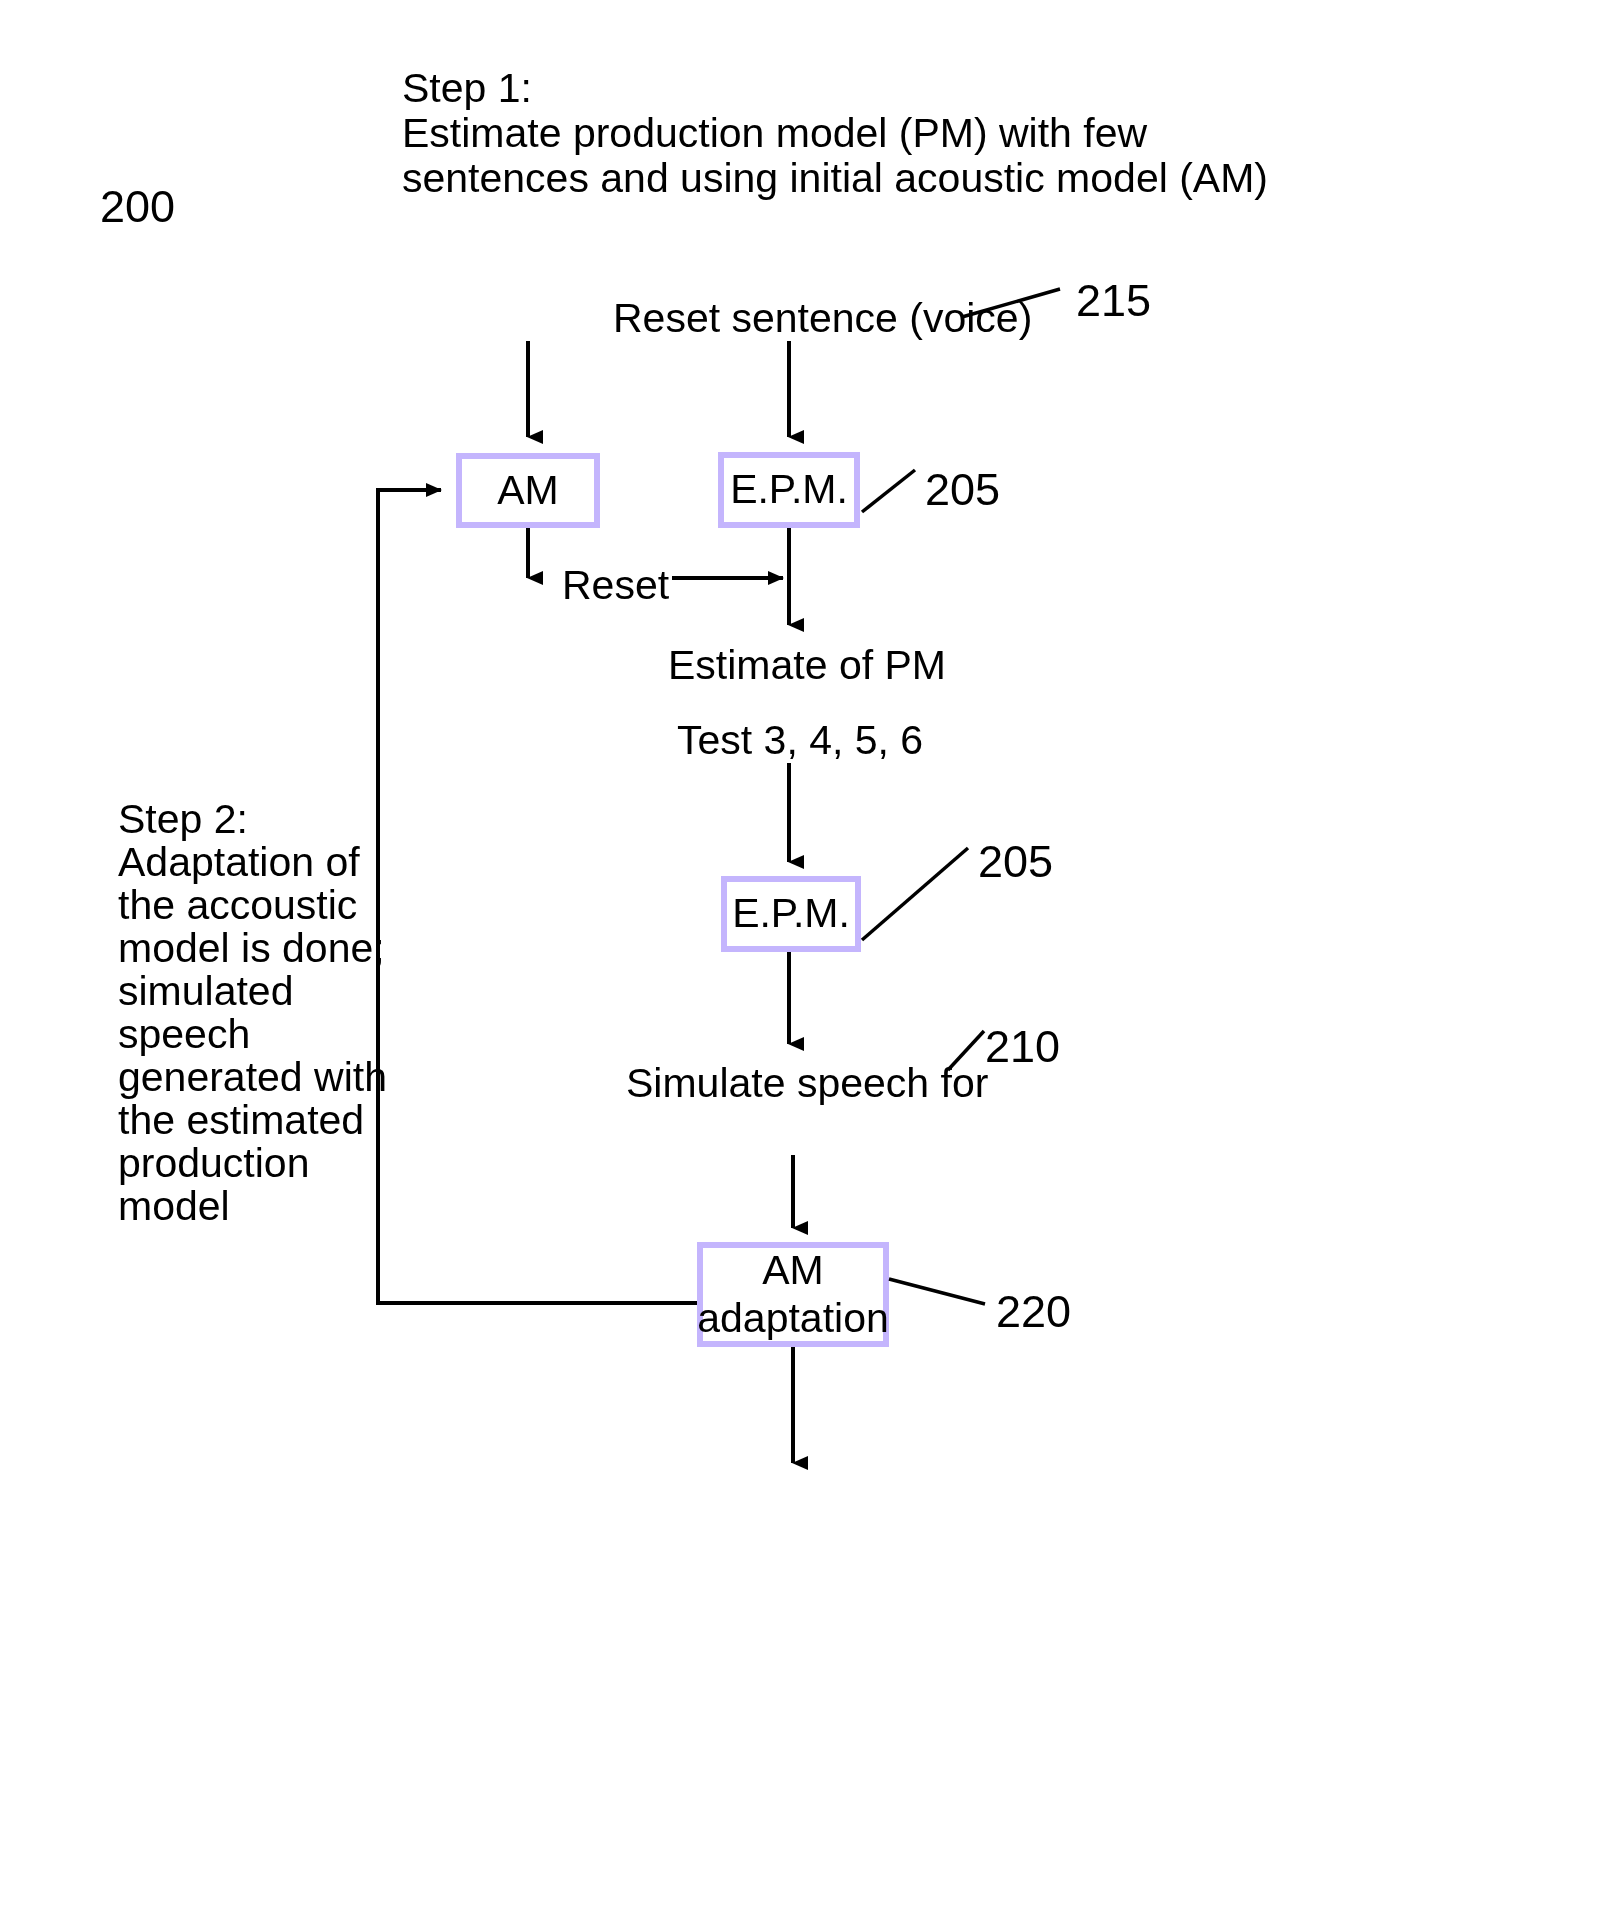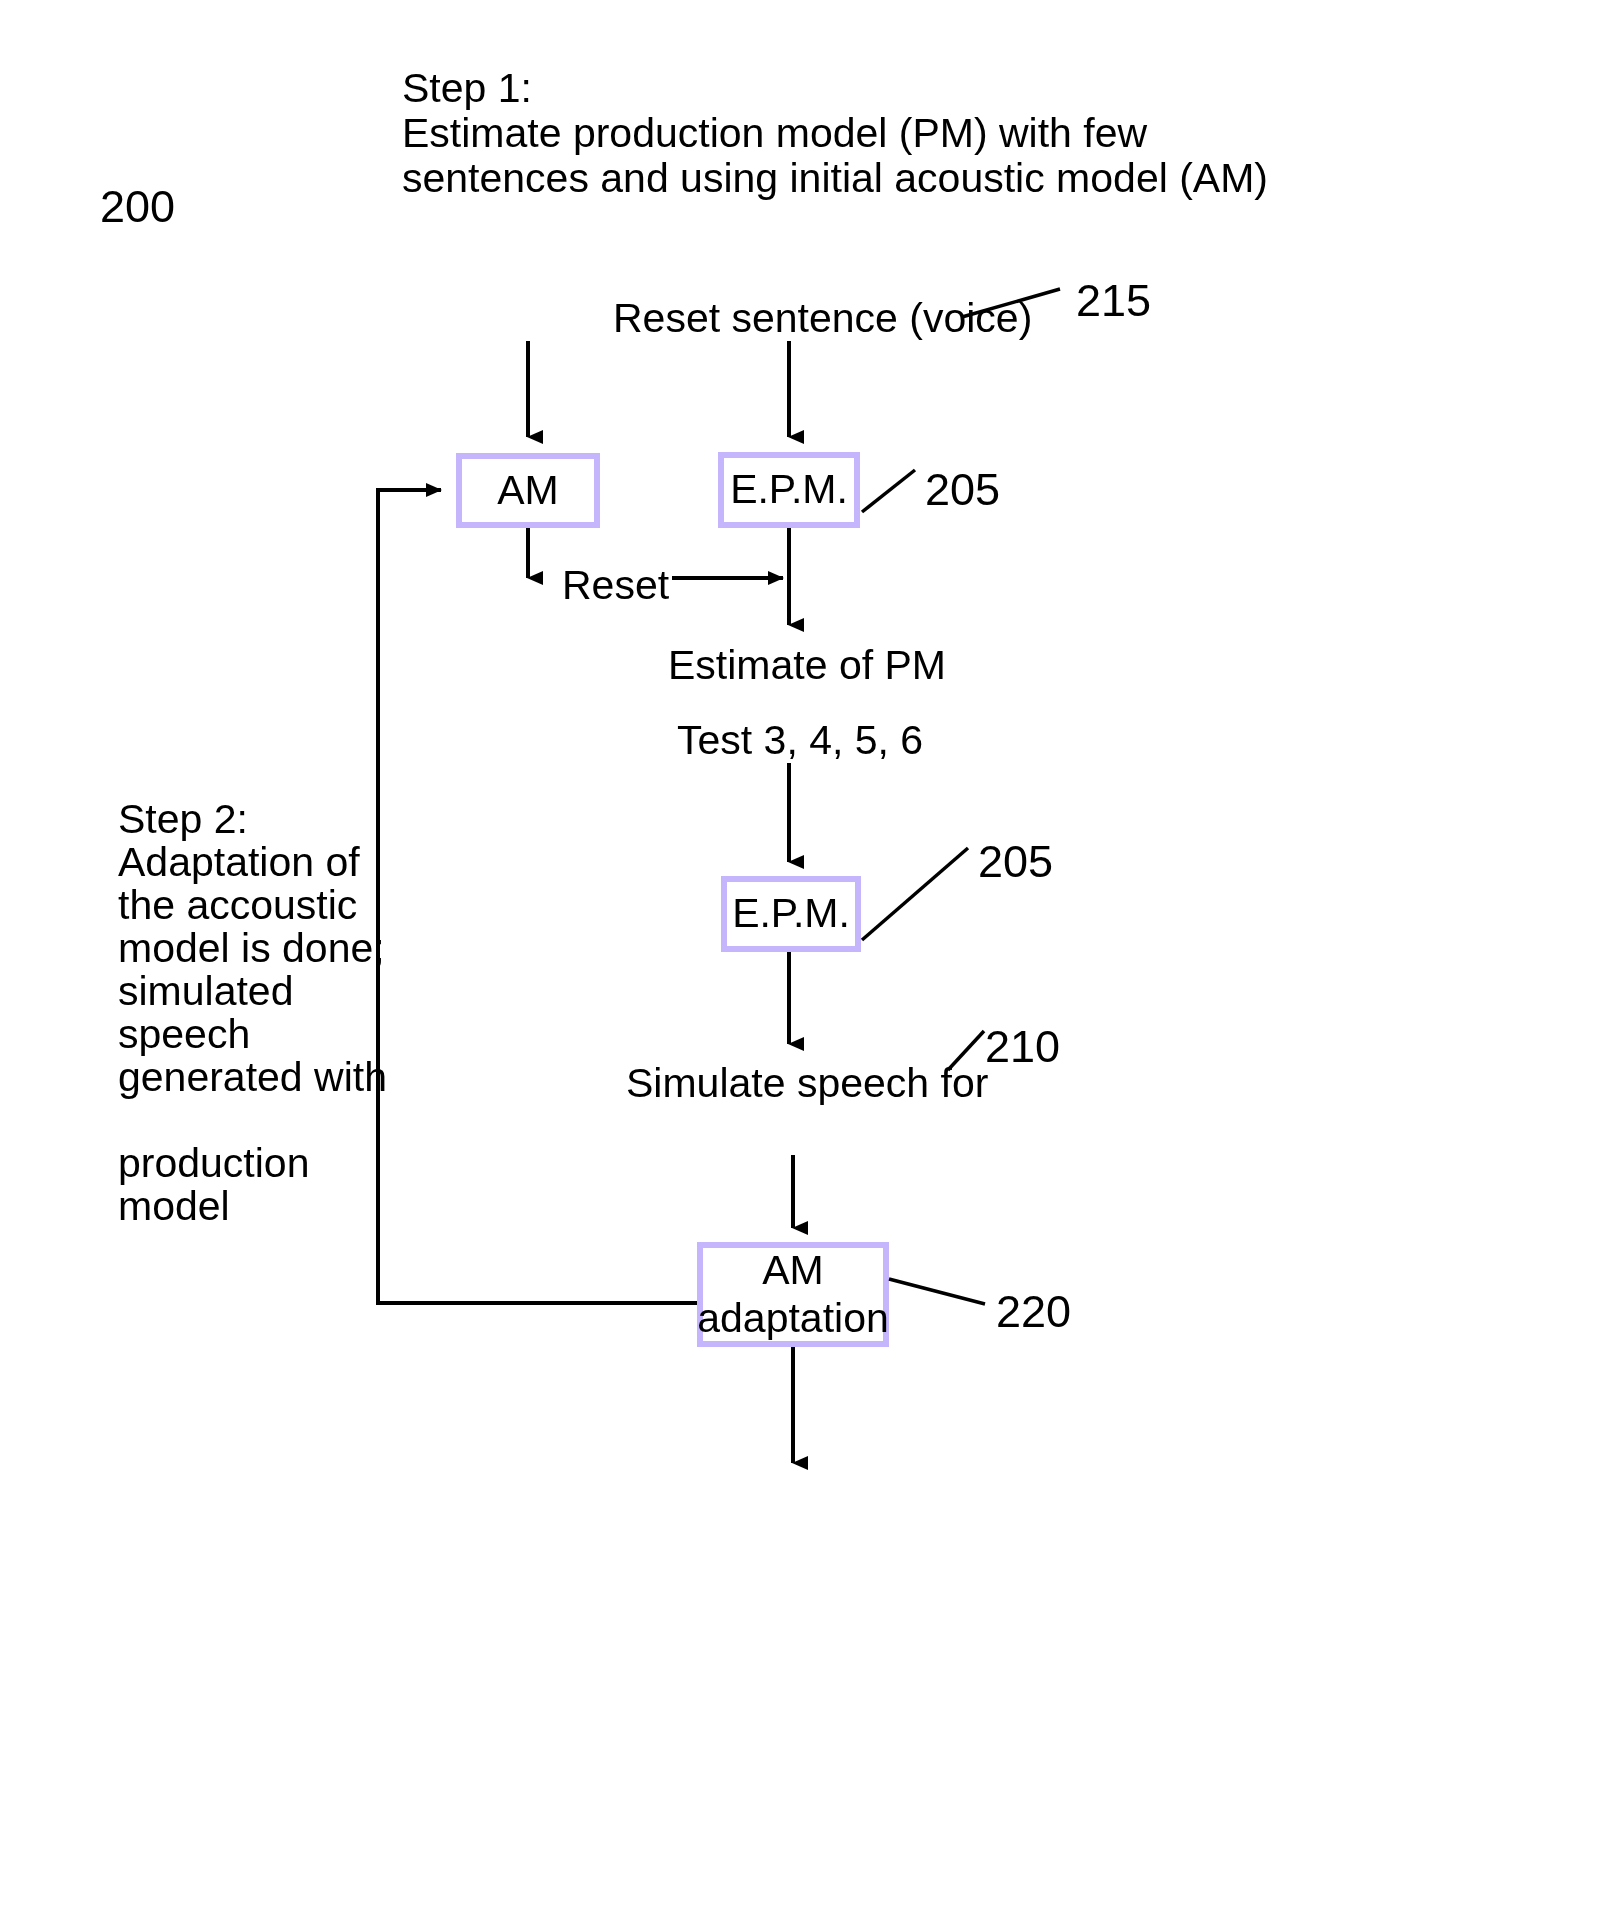--- a/index.html
+++ b/index.html
@@ -67,20 +67,21 @@
   <div class="txt step-txt" style="left:402px; top:107px;">Estimate production model (PM) with few</div>
   <div class="txt step-txt" style="left:402px; top:152px;">sentences and using initial acoustic model (AM)</div>
 
   <div class="txt step-txt" style="left:118px; top:793px;">Step 2:</div>
   <div class="txt step-txt" style="left:118px; top:836px;">Adaptation of</div>
   <div class="txt step-txt" style="left:118px; top:879px;">the accoustic</div>
   <div class="txt step-txt" style="left:118px; top:922px;">model is done;</div>
   <div class="txt step-txt" style="left:118px; top:965px;">simulated</div>
   <div class="txt step-txt" style="left:118px; top:1008px;">speech</div>
   <div class="txt step-txt" style="left:118px; top:1051px;">generated with</div>
+  <div class="txt step-txt" style="left:118px; top:1094px;">the estimated</div>
   <div class="txt step-txt" style="left:118px; top:1137px;">production</div>
   <div class="txt step-txt" style="left:118px; top:1180px;">model</div>
 
   <div class="txt body-txt" style="left:613px; top:292px;">Reset sentence (voice)</div>
 
   <div class="txt body-txt" style="left:562px; top:559px;">Reset</div>
 
   <div class="txt body-txt" style="left:668px; top:639px;">Estimate of PM</div>
 
   <div class="txt body-txt" style="left:677px; top:714px;">Test 3, 4, 5, 6</div>

